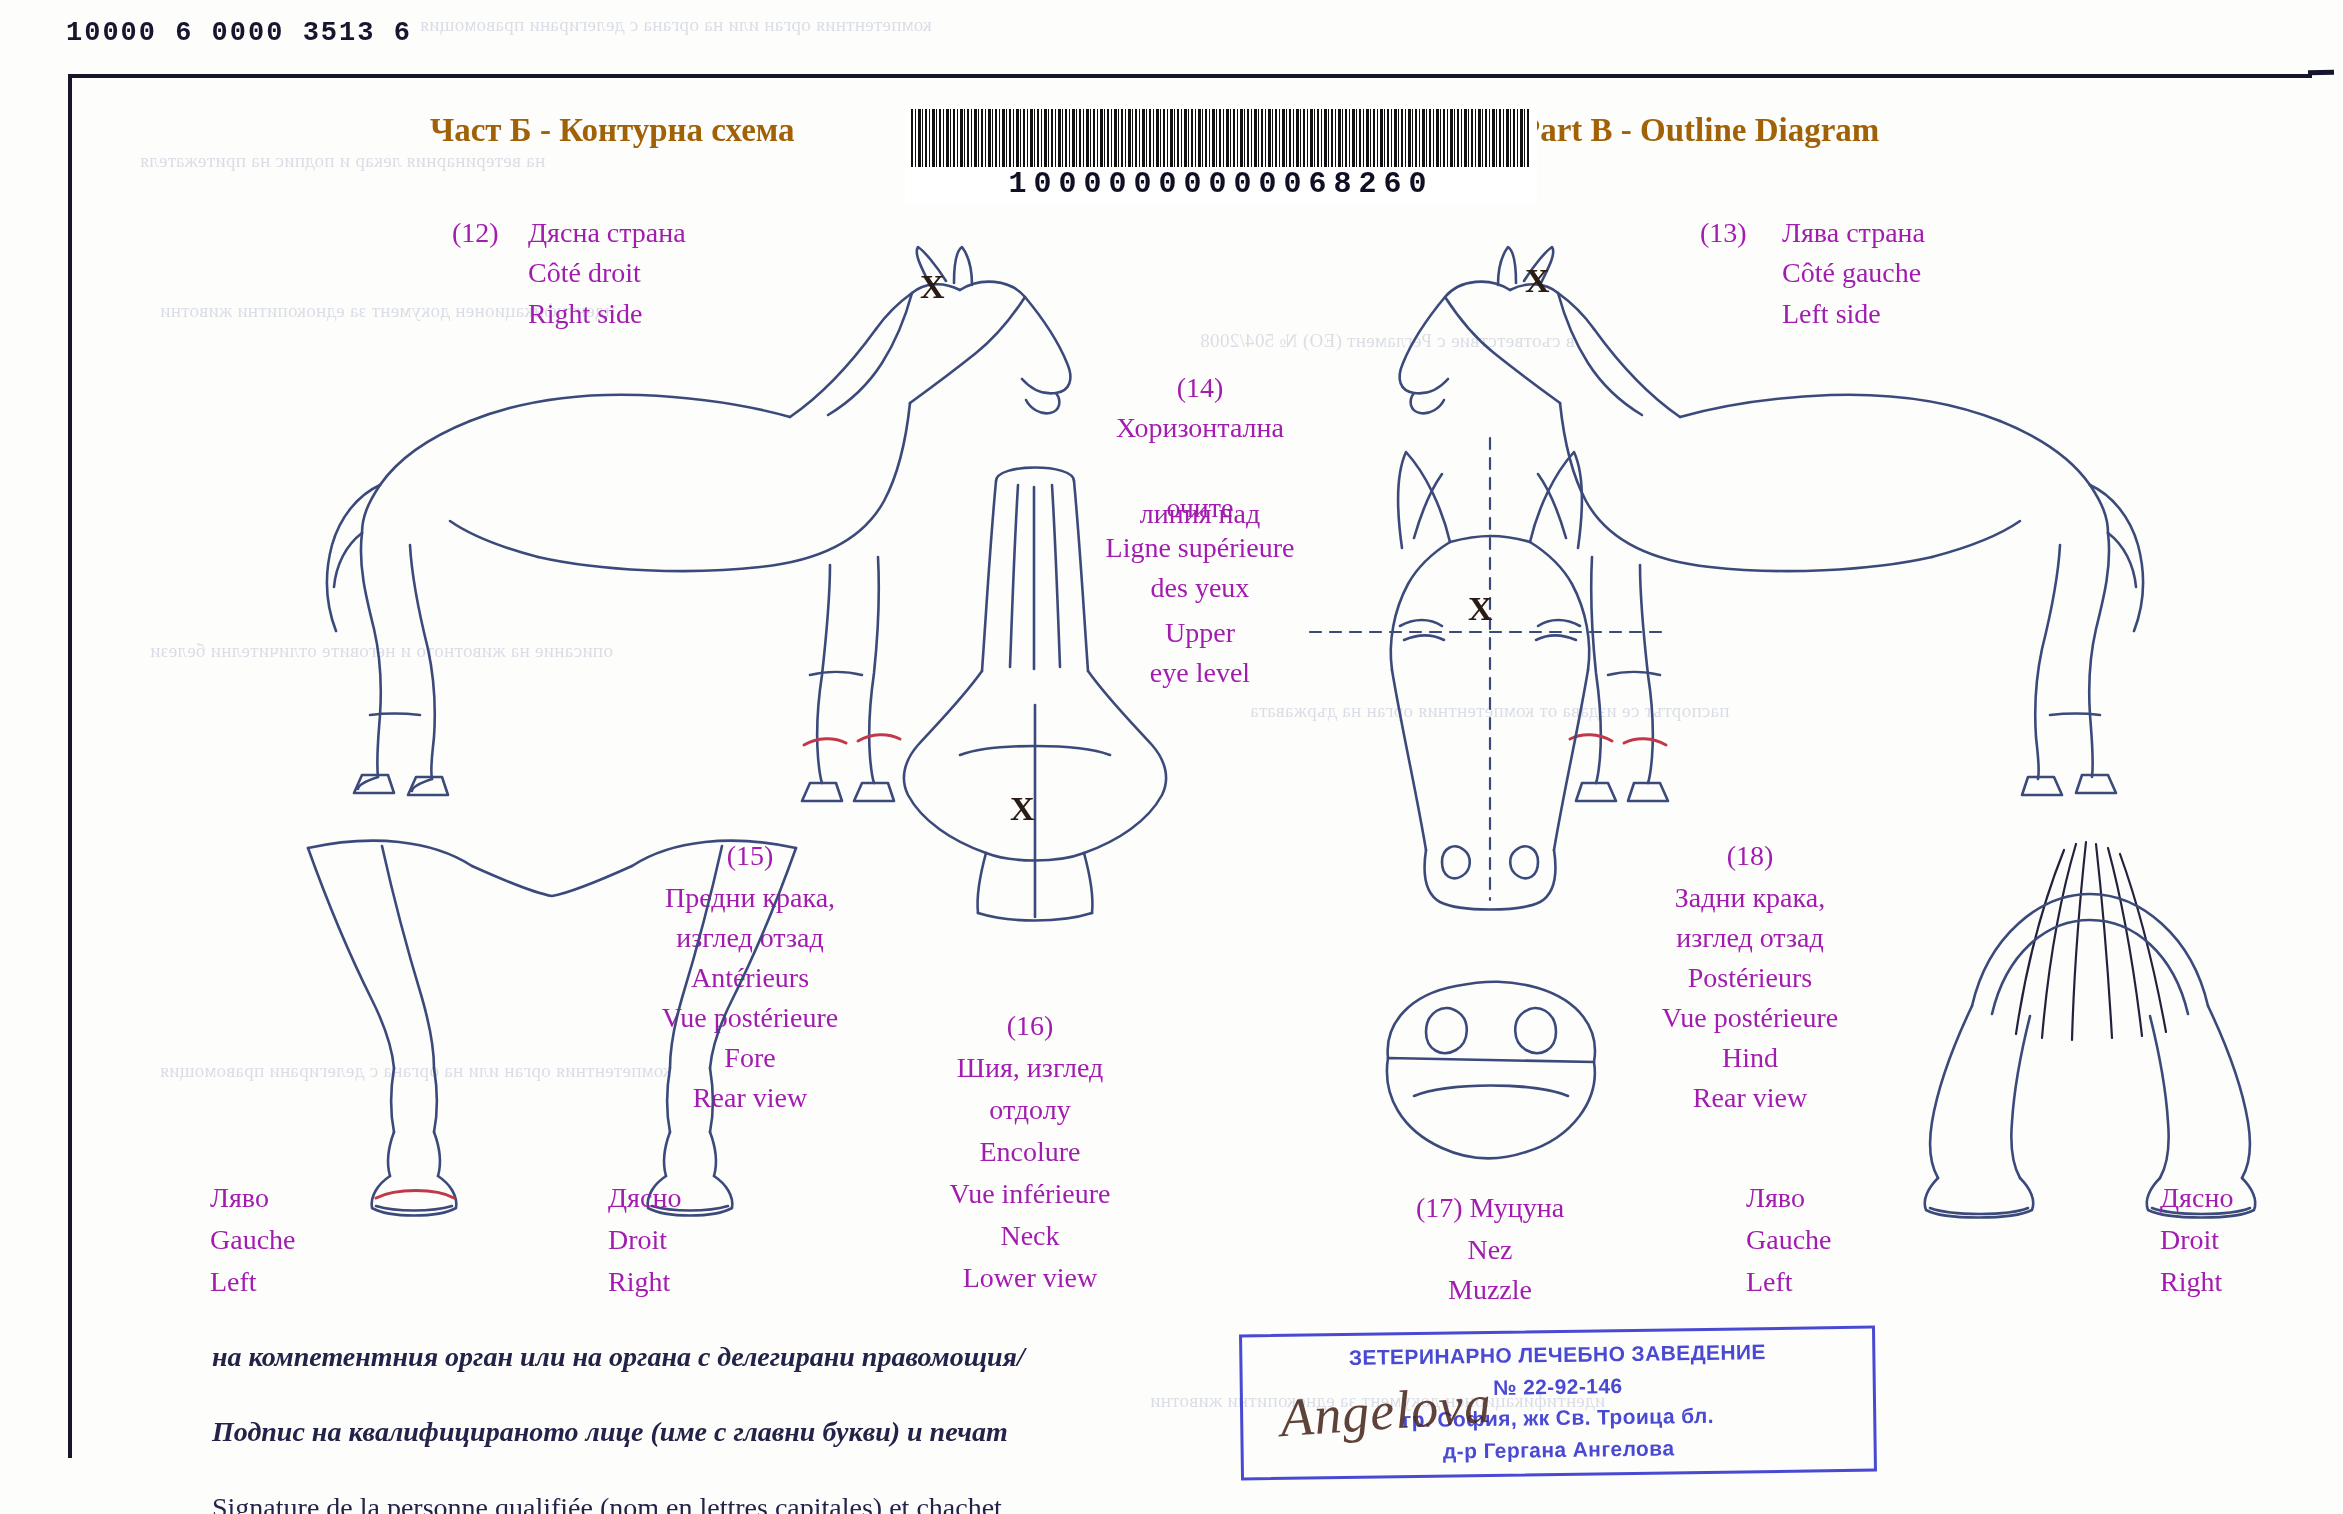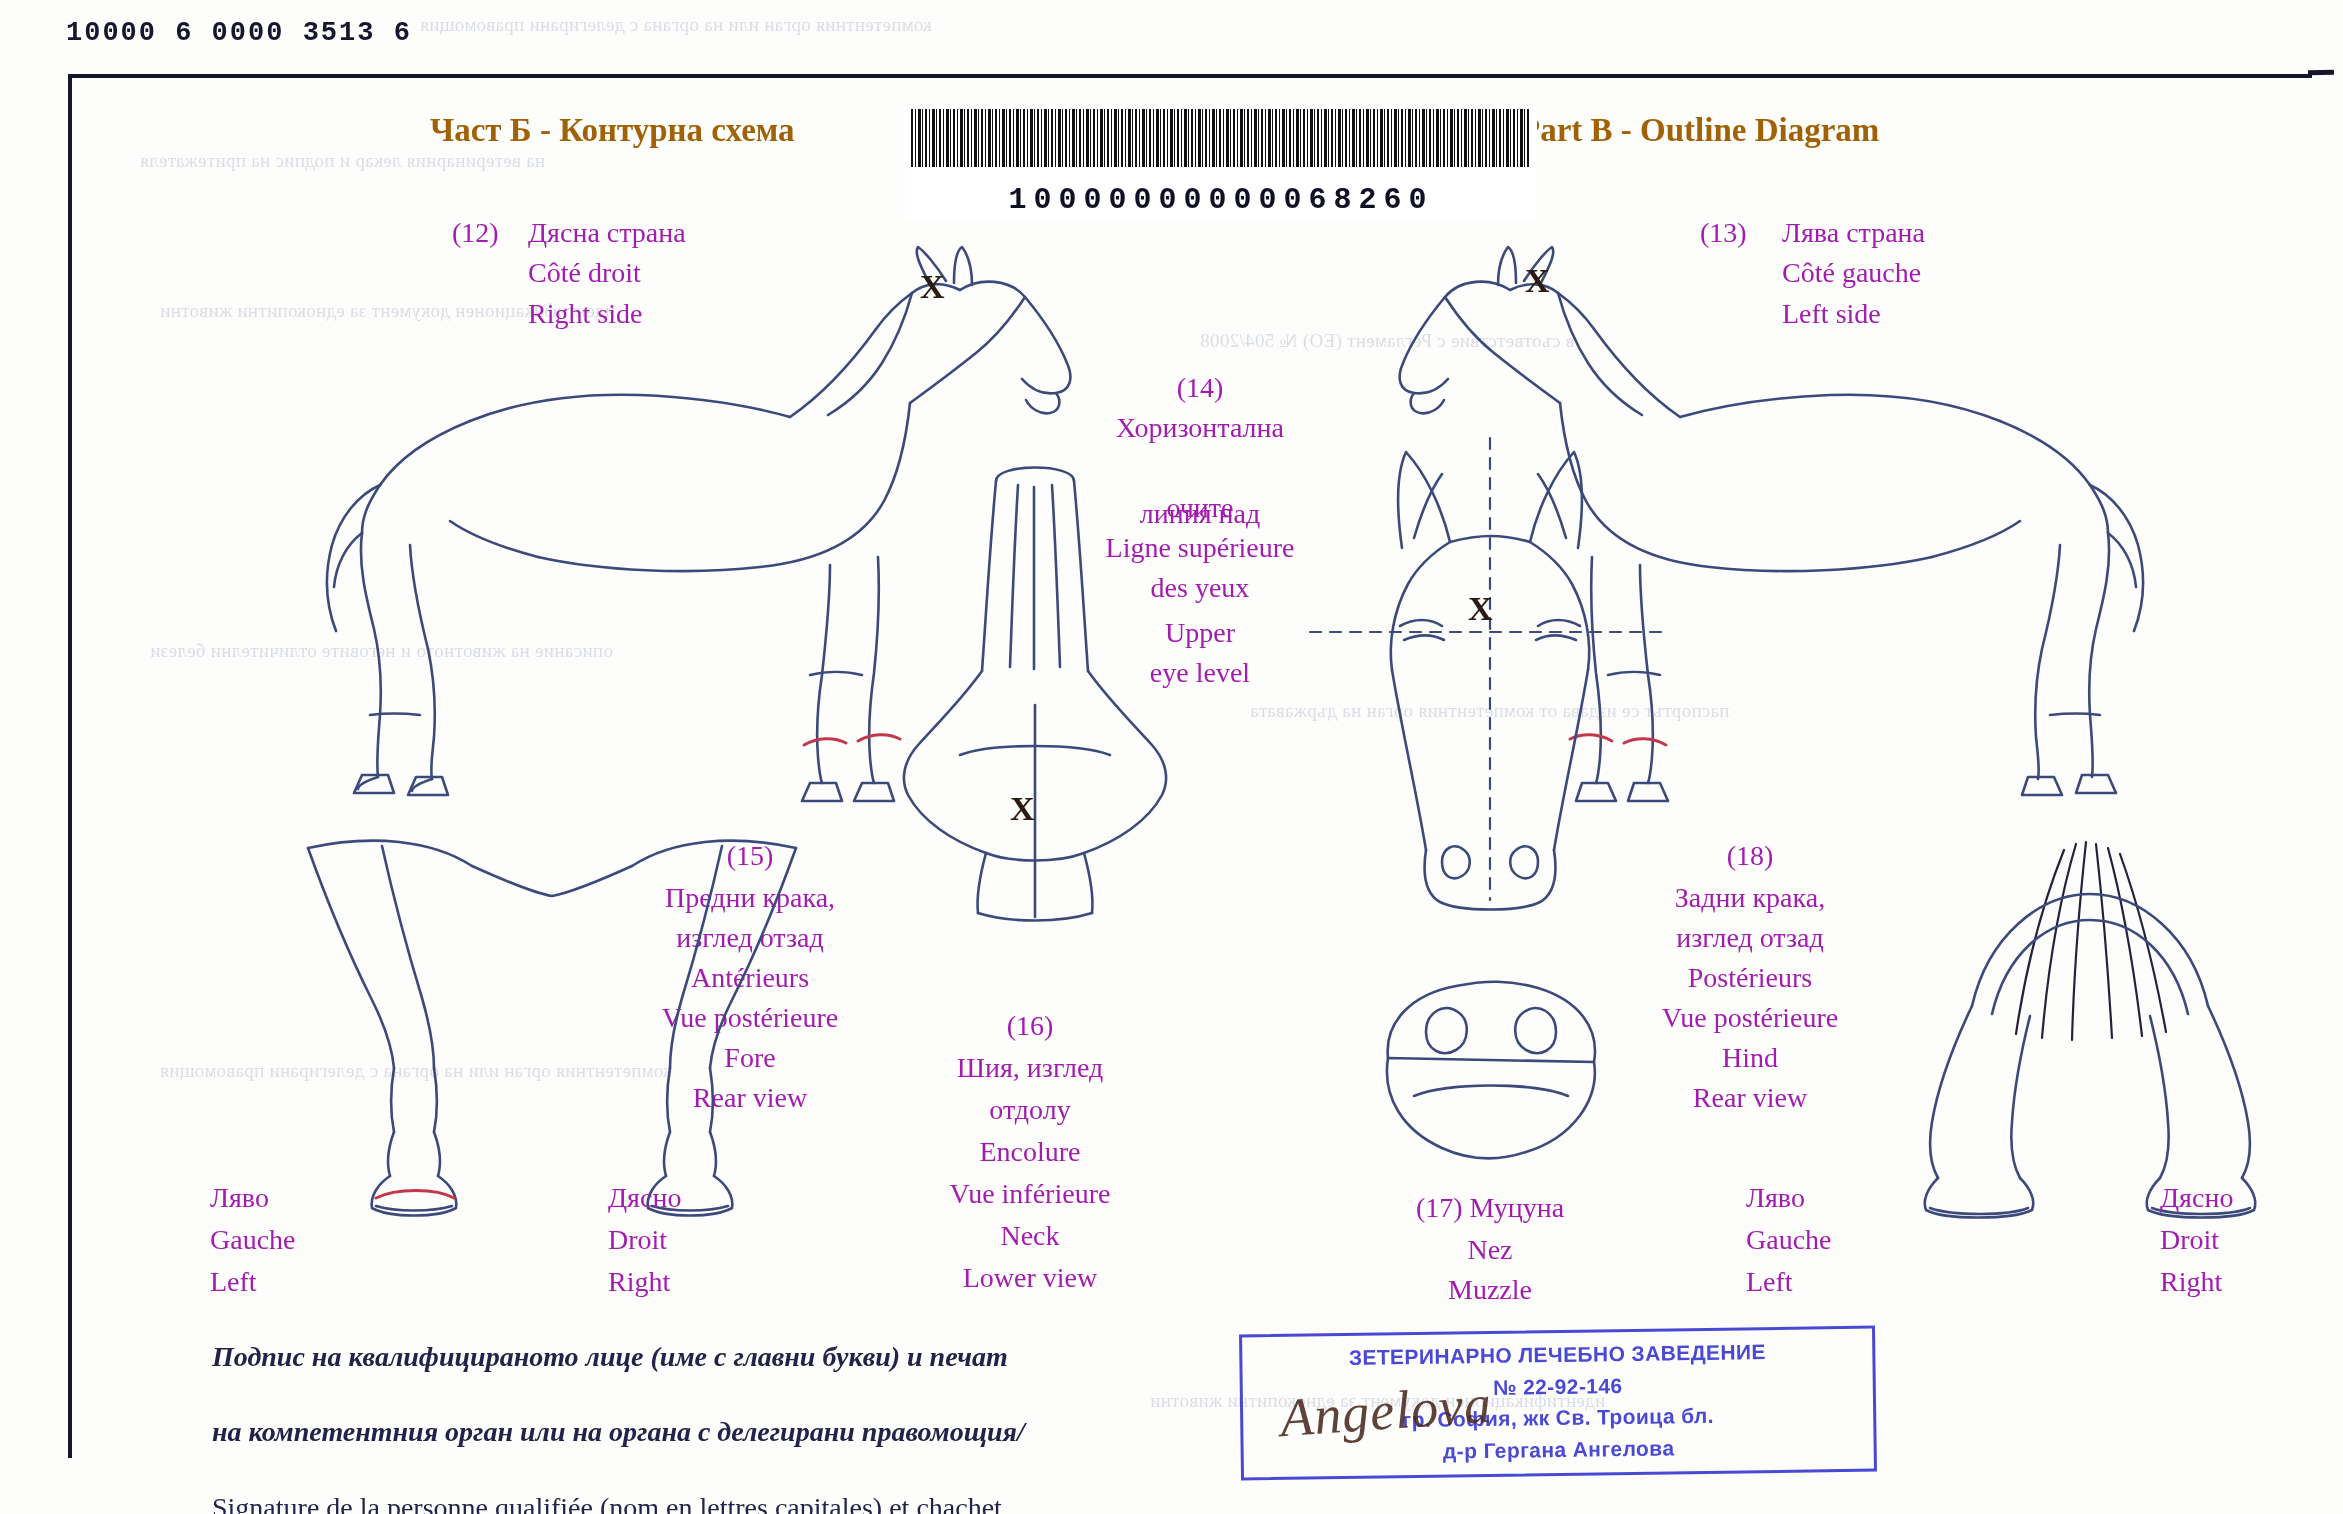--- a/index.html
+++ b/index.html
@@ -97,21 +97,21 @@
         #101010 7px 10px, #fff 10px 11px,
         #101010 11px 12px, #fff 12px 14px);
   }
   .barcode-digits {
     text-align: center;
     font-family: "Liberation Mono", monospace;
     font-size: 30px;
     font-weight: 700;
     letter-spacing: 7px;
     color: #101024;
-    margin-top: 16px;
+    margin-top: 0;
   }
 
   
   .label {
     position: absolute;
     font-size: 28px;
     line-height: 1.28;
     color: #a21caf;
     white-space: pre-line;
     font-family: "Liberation Serif", serif;
@@ -451,22 +451,22 @@
 
   <div class="label left" style="left:1746px; top:1180px;">Ляво</div>
   <div class="label left" style="left:1746px; top:1222px;">Gauche</div>
   <div class="label left" style="left:1746px; top:1264px;">Left</div>
 
   <div class="label left" style="left:2160px; top:1180px;">Дясно</div>
   <div class="label left" style="left:2160px; top:1222px;">Droit</div>
   <div class="label left" style="left:2160px; top:1264px;">Right</div>
 
   <div class="footer">
+    <div class="it">на компетентния орган или на органа с делегирани правомощия/</div>
     <div class="it">Подпис на квалифицираното лице (име с главни букви) и печат</div>
-    <div class="it">на компетентния орган или на органа с делегирани правомощия/</div>
     <div>Signature de la personne qualifiée (nom en lettres capitales) et chachet</div>
     
   </div>
 
   <div class="stamp">
     <div class="l1">ЗЕТЕРИНАРНО ЛЕЧЕБНО ЗАВЕДЕНИЕ</div>
     <div>№ 22-92-146</div>
     <div>гр. София, жк Св. Троица бл.</div>
     <div>д-р Гергана Ангелова</div>
   </div>

